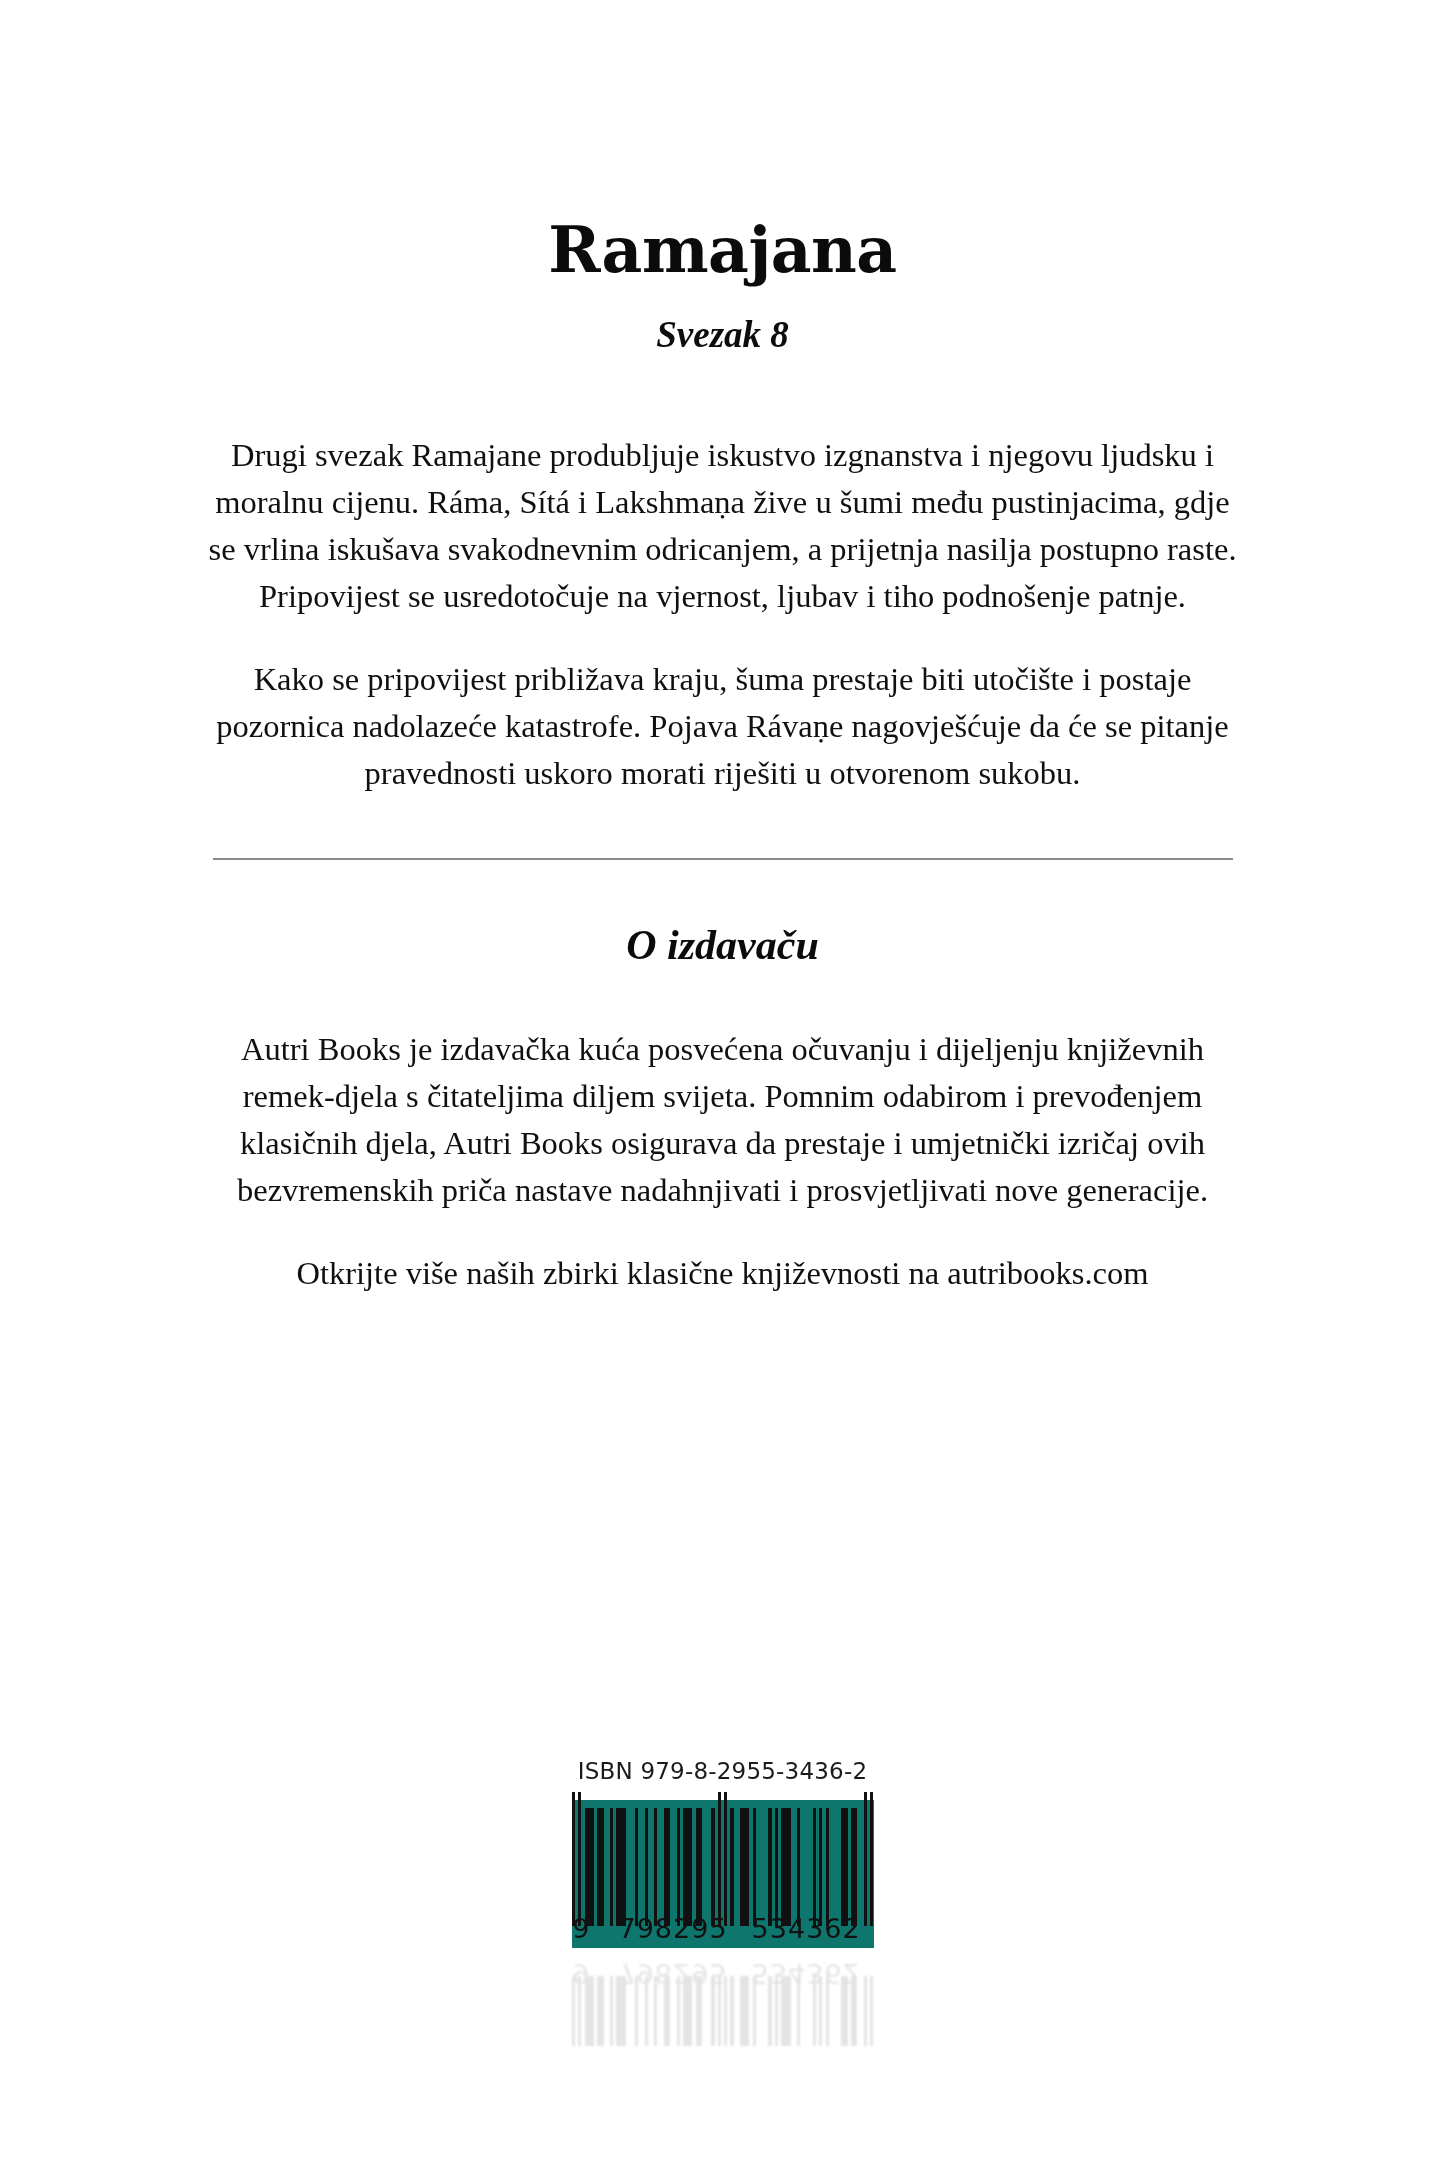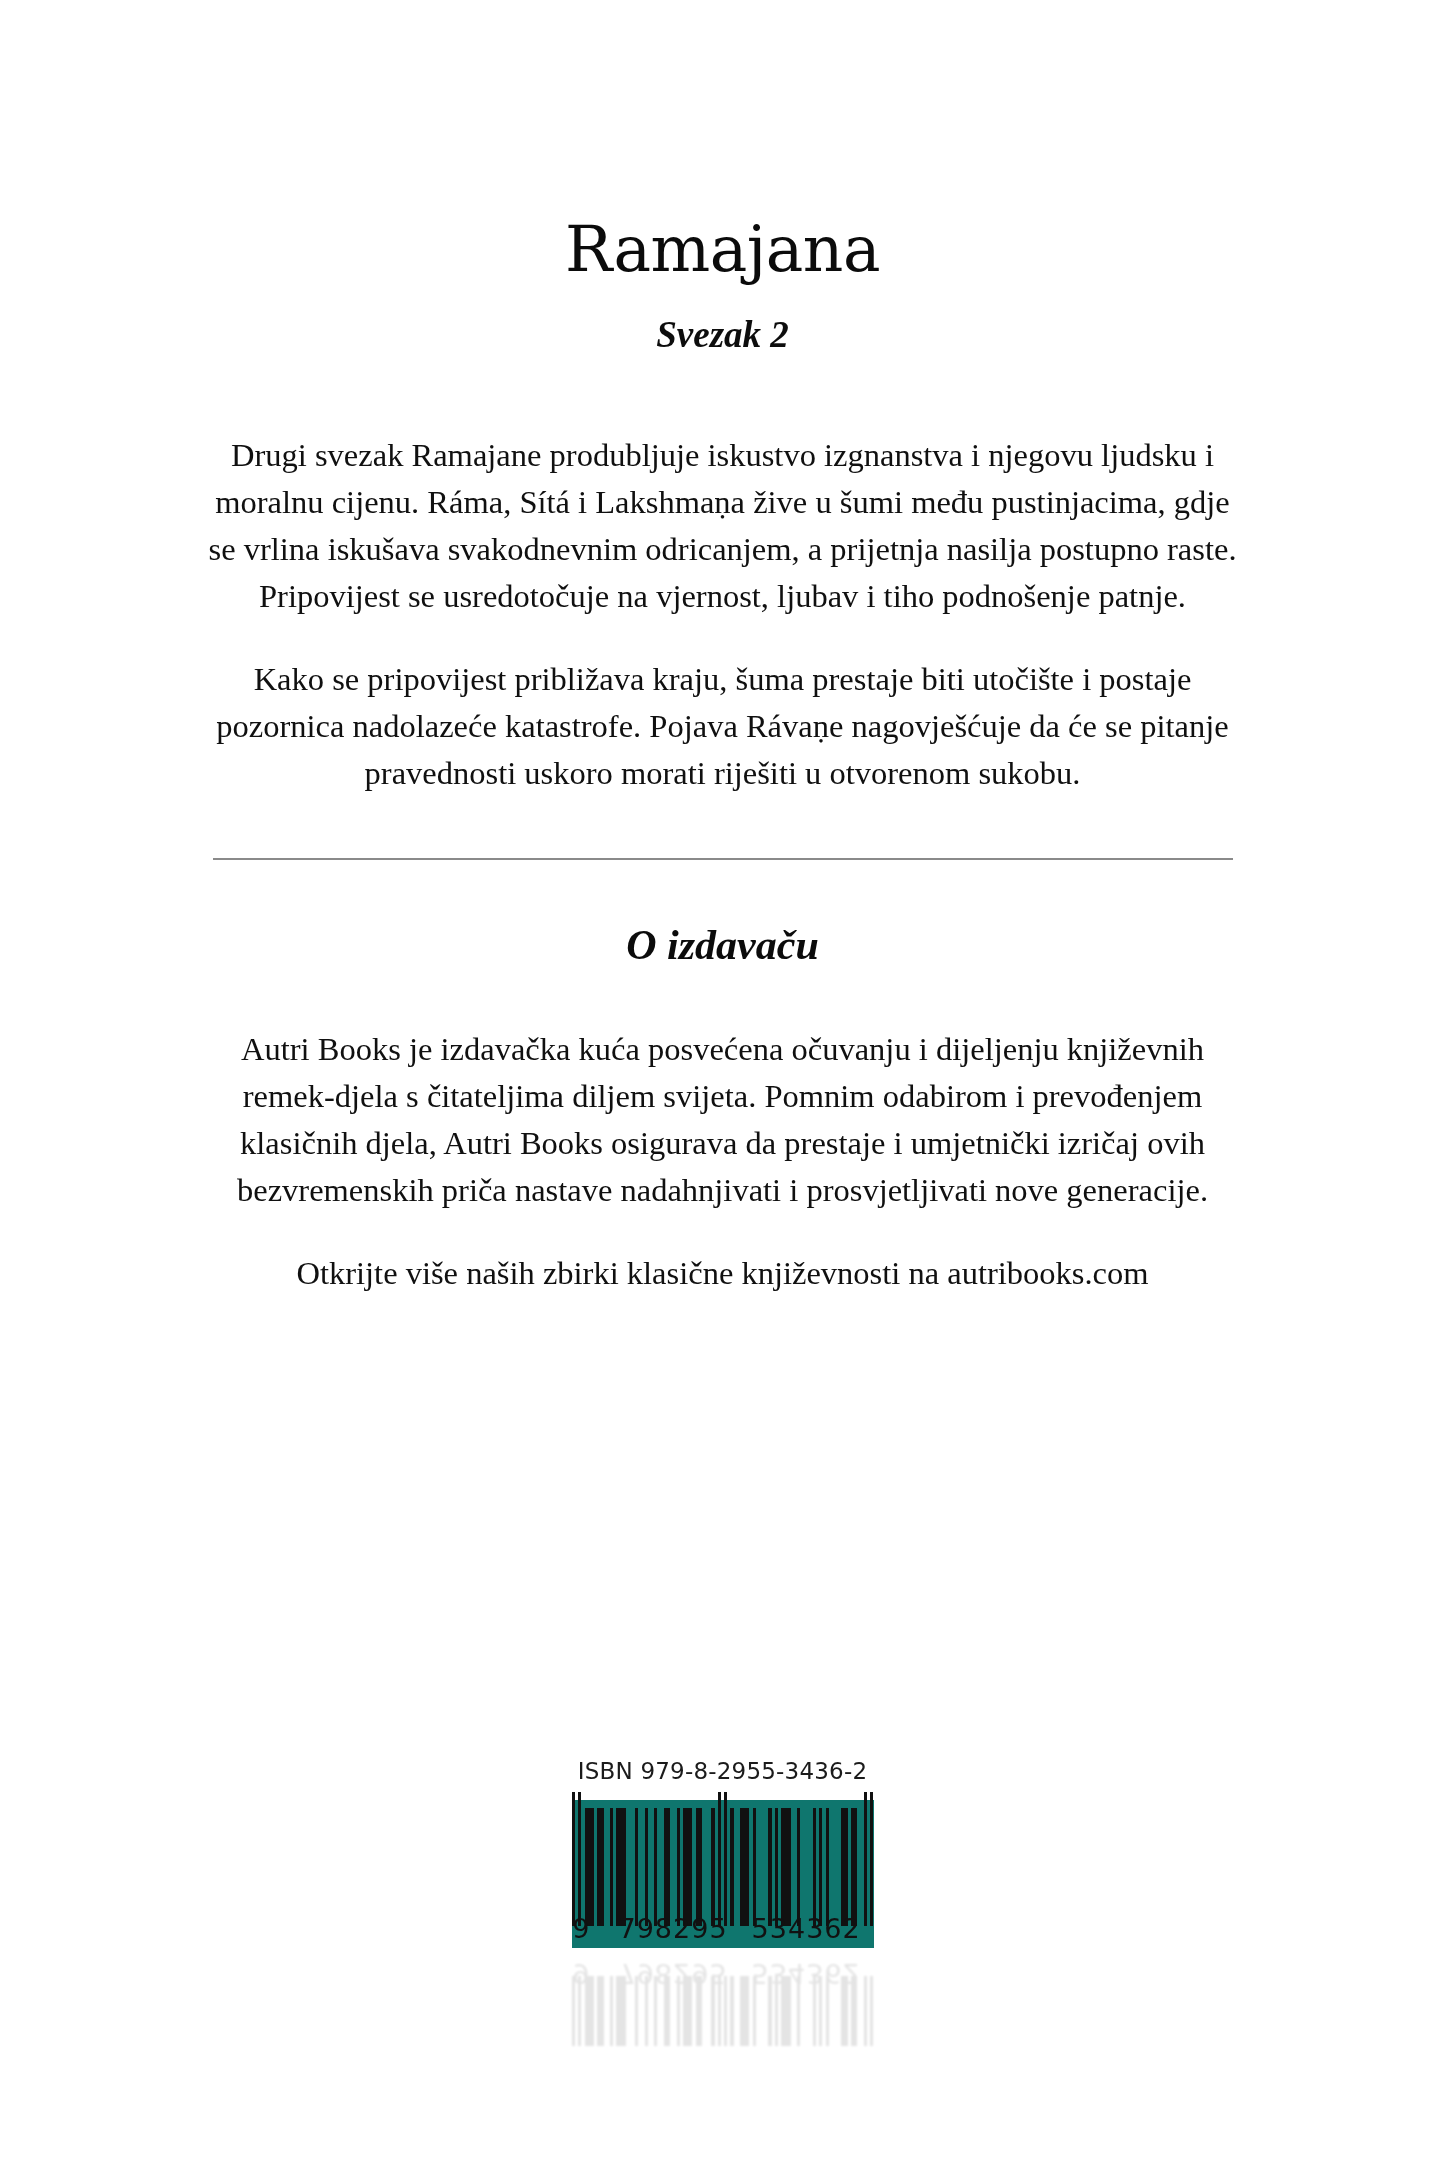--- a/index.html
+++ b/index.html
@@ -28,21 +28,21 @@
 
   
   .title-block {
     width: 100%;
     text-align: center;
     margin-top: 218px;
   }
 
   .book-title {
     font-family: "DejaVu Serif", "Liberation Serif", serif;
-    font-weight: 400;
+    font-weight: 700;
     font-size: 63px;
     line-height: 1.02;
     letter-spacing: -0.5px;
     color: #0b0b0b;
     margin: 0;
   }
 
   .book-subtitle {
     font-family: "Liberation Serif", "DejaVu Serif", serif;
     font-weight: 700;
@@ -214,21 +214,21 @@
     height: 80px;
   }
 </style>
 </head>
 <body>
 
 <div class="cover">
 
   <div class="title-block">
     <h1 class="book-title">Ramajana</h1>
-    <div class="book-subtitle">Svezak 2</div>
+    <div class="book-subtitle">Svezak 8</div>
   </div>
 
   <div class="blurb">
     <p class="first">Drugi svezak Ramajane produbljuje iskustvo izgnanstva i njegovu ljudsku i moralnu cijenu. Ráma, Sítá i Lakshmaṇa žive u šumi među pustinjacima, gdje se vrlina iskušava svakodnevnim odricanjem, a prijetnja nasilja postupno raste. Pripovijest se usredotočuje na vjernost, ljubav i tiho podnošenje patnje.</p>
     <p>Kako se pripovijest približava kraju, šuma prestaje biti utočište i postaje pozornica nadolazeće katastrofe. Pojava Rávaṇe nagovješćuje da će se pitanje pravednosti uskoro morati riješiti u otvorenom sukobu.</p>
   </div>
 
   <hr class="divider">
 
   <div class="publisher-heading">O izdavaču</div>

